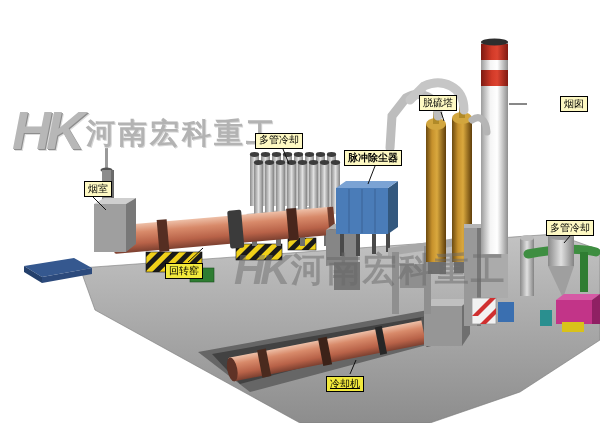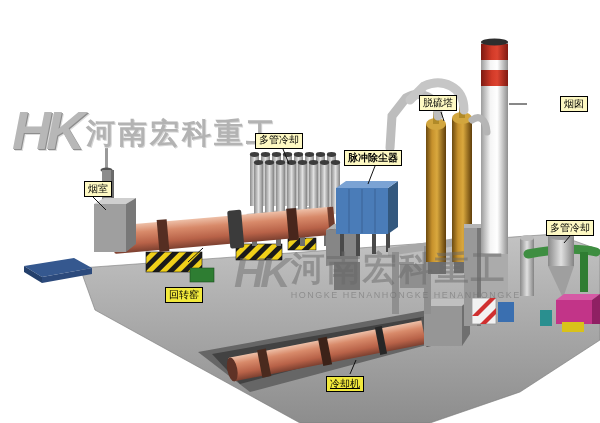--- a/index.html
+++ b/index.html
@@ -241,26 +241,25 @@
   <span class="logo-hk">HK</span>
   <span class="logo-right">
     <span class="logo-cn">河南宏科重工</span>
   </span>
 </div>
 
 <div class="wm-center">
   <span class="wm-hk">HK</span>
   <span>
     <div class="wm-cn">河南宏科重工</div>
-    <div class="wm-en">HONGKE HENANHONGKE HENANHONGKE</div>
   </span>
 </div>
 
 <div class="label" style="left:76px;top:181px;margin-left:8px;">烟室</div>
 <div class="label" style="left:255px;top:133px;font-family:Liberation Mono, monospace;">多管冷却</div>
 <div class="label" style="left:344px;top:150px;font-weight:bold;">脉冲除尘器</div>
 <div class="label" style="left:419px;top:95px;">脱硫塔</div>
 <div class="label" style="left:528px;top:96px;margin-left:32px;">烟囱</div>
 <div class="label" style="left:546px;top:220px;">多管冷却</div>
-<div class="label yellow" style="left:165px;top:263px;margin-top:24px;">回转窑</div>
+<div class="label yellow" style="left:165px;top:263px;">回转窑</div>
 <div class="label yellow" style="left:326px;top:376px;text-decoration:underline;">冷却机</div>
 
 </div>
 
 </body></html>

